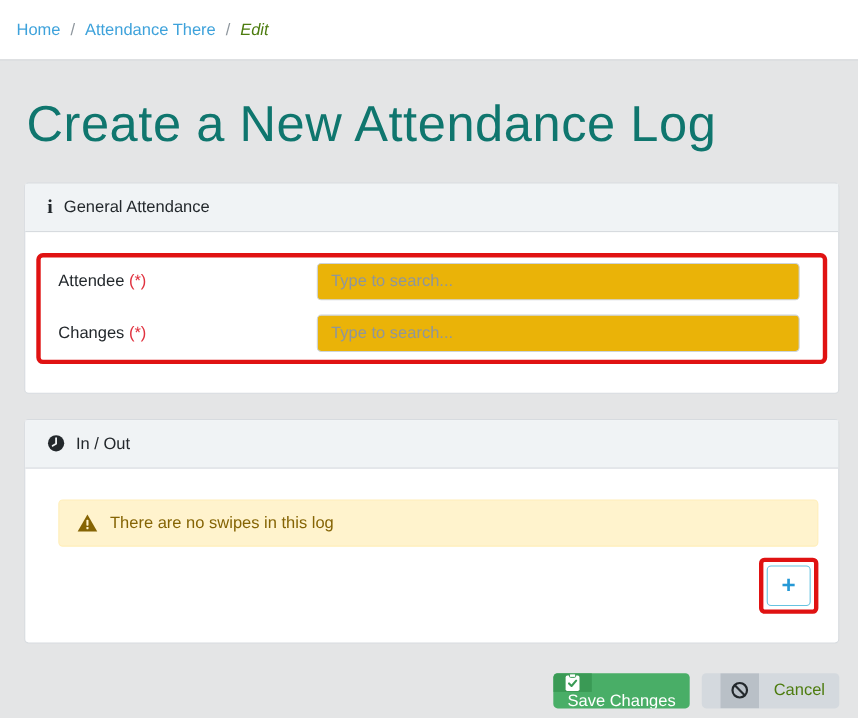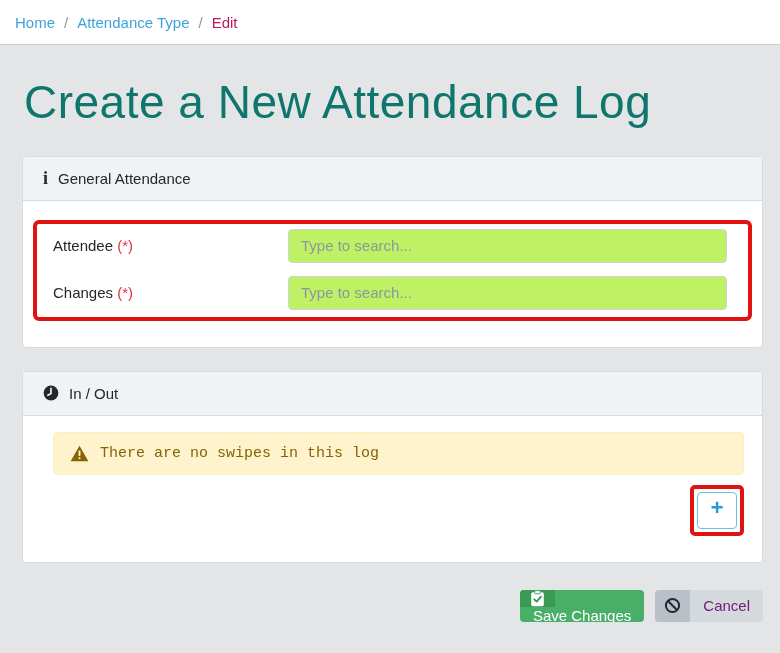--- a/index.html
+++ b/index.html
@@ -7,31 +7,31 @@
   body {
     height: 653px;
     background: #e4e5e6;
     font-family: "Liberation Sans", "DejaVu Sans", sans-serif;
     color: #23282c;
     overflow: hidden;
   }
 
   
   .topbar {
-    height: 45px;
+    height: 55px;
     background: #ffffff;
     border-bottom: 1px solid #c8ccd0;
     display: flex;
     align-items: center;
     padding: 0 15px;
     font-size: 15px;
   }
   .crumb-link { color: #3ea2db; text-decoration: none; cursor: pointer; }
   .crumb-sep { color: #8f979e; margin: 0 9px; }
-  .crumb-current { color: #be185d; }
+  .crumb-current { color: #4d7c0f; font-style: italic; }
 
   
   .main { padding: 0 17px 0 22px; }
 
   .page-title {
     font-size: 46px;
     font-weight: 200;
     color: #0f766e;
     margin: 31px 0 27px 2px;
     line-height: 1.15;
@@ -77,28 +77,28 @@
   .req { color: #e0323f; }
   .search-input {
     flex: 1;
     height: 34px;
     border: 1px solid #ced4da;
     border-radius: 4px;
     padding: 0 12px;
     font-size: 15px;
     color: #495057;
     outline: none;
-    background: #bef264;
+    background: #eab308;
     font-family: inherit;
     min-width: 0;
   }
   .search-input::placeholder { color: #8e969d; }
 
   .card-inout { margin-top: 23px; }
-  .card-body-2 { padding: 16px 18px 26px 30px; font-family: Liberation Mono, monospace; }
+  .card-body-2 { padding: 28px 18px 26px 30px; }
 
   .alert-warning {
     background: #fff3cd;
     border: 1px solid #ffeeba;
     border-radius: 4px;
     color: #856404;
     padding: 12px 16px;
     font-size: 15px;
     display: flex;
     align-items: center;
@@ -135,30 +135,30 @@
     padding: 0;
     cursor: pointer;
     font-size: 15px;
     height: 32px;
     font-family: inherit;
   }
   .btn-icon { width: 35px; display: flex; align-items: center; justify-content: center; }
   .btn-label { display: flex; align-items: center; padding: 0 13px; }
   .btn-save { background: #49ae67; color: #ffffff; flex-direction: column; }
   .btn-save .btn-icon { background: #3a9a55; }
-  .btn-cancel { background: #d4d9de; color: #701a75; }
+  .btn-cancel { background: #d4d9de; color: #4d7c0f; padding-left: 17px; }
   .btn-cancel .btn-icon { background: #b9c0c7; }
 </style>
 </head>
 <body>
 
 <div class="topbar">
   <a class="crumb-link">Home</a>
   <span class="crumb-sep">/</span>
-  <a class="crumb-link">Attendance Type</a>
+  <a class="crumb-link">Attendance There</a>
   <span class="crumb-sep">/</span>
   <span class="crumb-current">Edit</span>
 </div>
 
 <div class="main">
 
   <h1 class="page-title">Create a New Attendance Log</h1>
 
   <div class="card">
     <div class="card-header">

